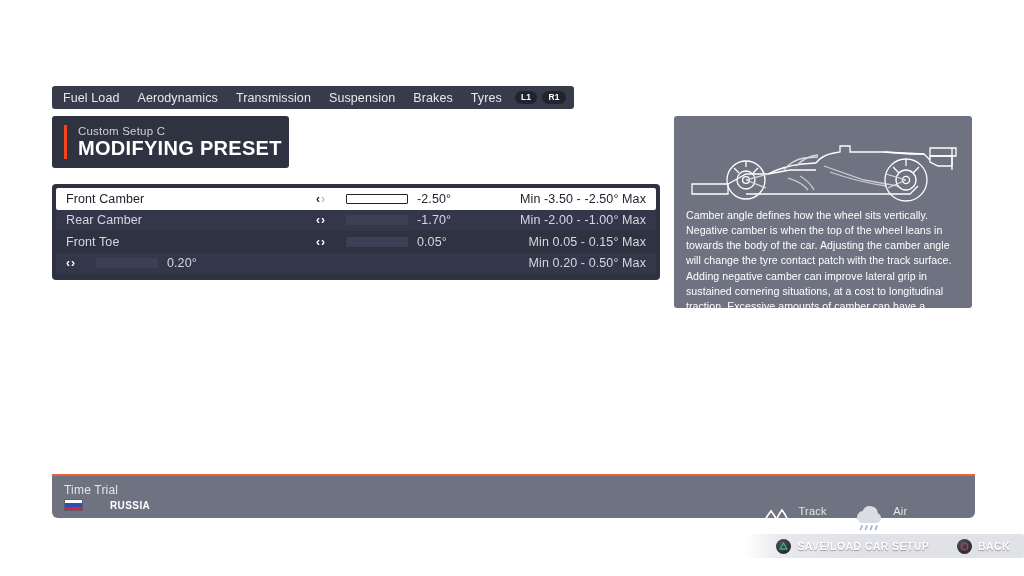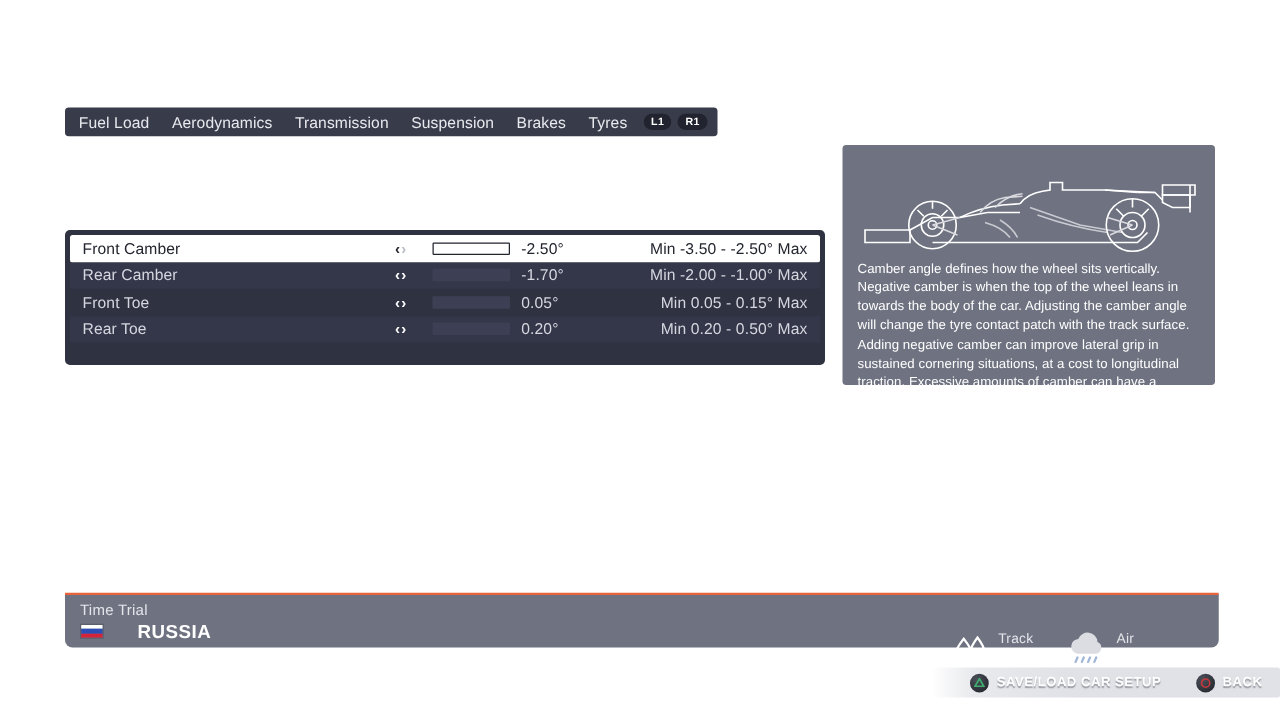--- a/index.html
+++ b/index.html
@@ -70,21 +70,21 @@
     font-size: 20px; font-weight: bold; color: #ffffff;
     letter-spacing: .3px; line-height: 1.05;
   }
 
   
   .panel {
     position: absolute; left: 52px; top: 184px;
     width: 608px;
     background: #2f3240;
     border-radius: 4px;
-    padding: 4px 4px 18px 4px;
+    padding: 4px 4px 6px 4px;
   }
   .row {
     position: relative;
     height: 21.5px;
     display: flex; align-items: center;
     padding: 0 10px;
     font-size: 12.5px;
     color: #d5d7e0;
   }
   .row.alt { background: #343749; }
@@ -169,21 +169,21 @@
   .ft-loc { display: flex; align-items: center; gap: 7px; }
   .flag {
     width: 19px; height: 12px;
     display: flex; flex-direction: column;
     border: .5px solid #5b5e6b;
   }
   .flag i { display: block; height: 33.33%; width: 100%; }
   .flag .w { background: #ffffff; }
   .flag .b { background: #2b4db5; }
   .flag .r { background: #d6233a; }
-  .ft-country { font-size: 15px; font-weight: bold; color: #ffffff; letter-spacing: .4px; padding-left: 20px; }
+  .ft-country { font-size: 10px; font-weight: bold; color: #ffffff; letter-spacing: .4px; padding-left: 20px; }
 
   .footer-right {
     margin-left: auto;
     display: flex; align-items: flex-end; gap: 26px;
     padding-right: 53px;
     margin-top: 43px;
   }
   .weather { display: flex; align-items: center; gap: 8px; }
   .weather svg { display: block; }
   .w-txt { display: flex; flex-direction: column; gap: 1px; }
@@ -237,20 +237,27 @@
       </div>
     <div class="tab">
         <span>Tyres</span>
       </div>
     <div class="bumpers">
       <span class="bumper">L1</span>
       <span class="bumper">R1</span>
     </div>
   </div>
 
+  <div class="preset">
+    <div class="preset-accent"></div>
+    <div class="preset-txt">
+      <div class="preset-sub">Custom Setup  C</div>
+      <div class="preset-title">MODIFYING PRESET</div>
+    </div>
+  </div>
 
   <div class="panel">
 
     <div class="row selected">
       <span class="row-label">Front Camber</span>
       <span class="arrows">
         <span class="arrow">‹</span>
         <span class="arrow dim">›</span>
       </span>
       <span class="bar">
@@ -280,21 +287,20 @@
         <span class="arrow">›</span>
       </span>
       <span class="bar">
         <span class="bar-fill" style="width: 0%;"></span>
       </span>
       <span class="row-value">0.05°</span>
       <span class="row-range">Min 0.05 - 0.15° Max</span>
     </div>
 
     <div class="row alt">
-      <span class="row-label">Rear Toe</span>
       <span class="arrows">
         <span class="arrow">‹</span>
         <span class="arrow">›</span>
       </span>
       <span class="bar">
         <span class="bar-fill" style="width: 0%;"></span>
       </span>
       <span class="row-value">0.20°</span>
       <span class="row-range">Min 0.20 - 0.50° Max</span>
     </div>

